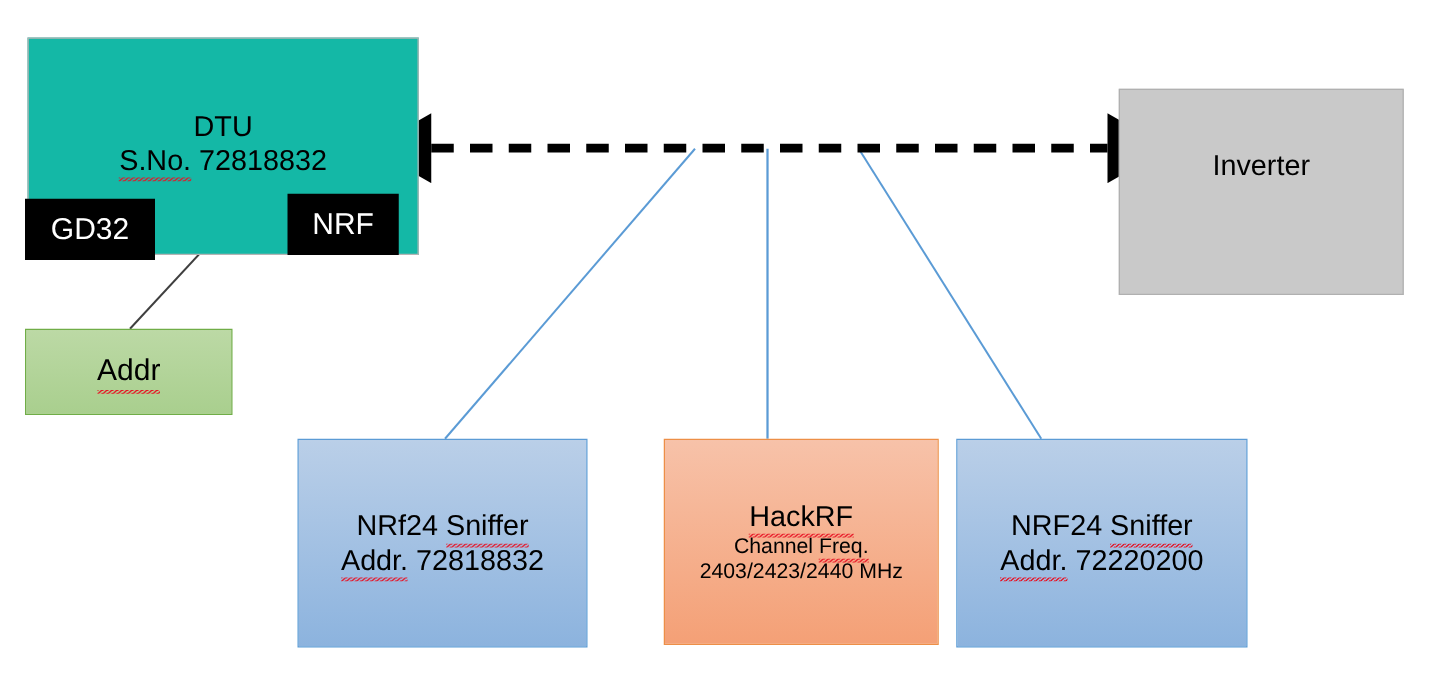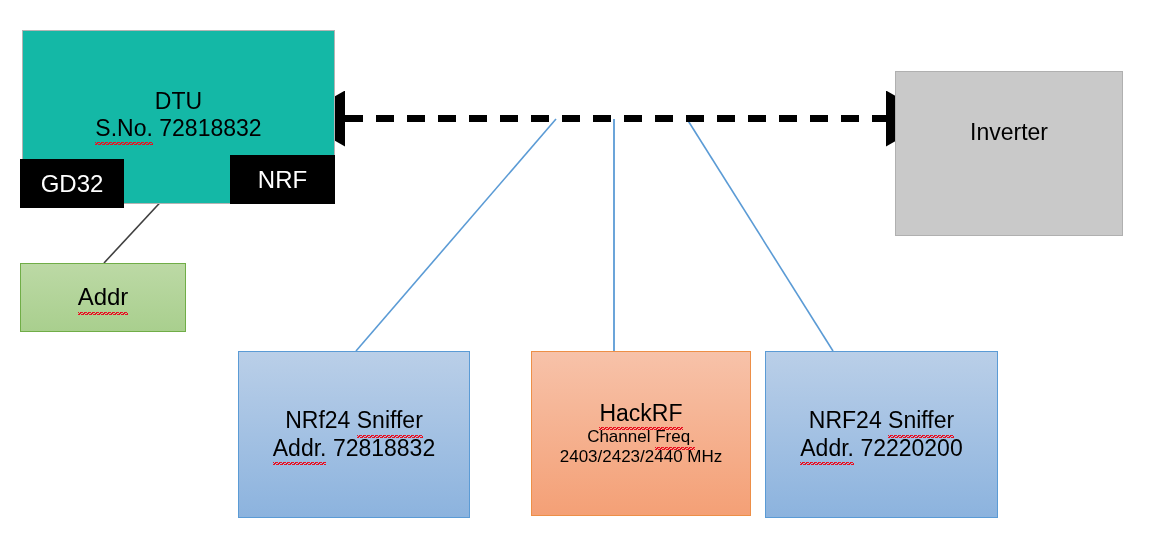--- a/index.html
+++ b/index.html
@@ -40,21 +40,21 @@
     position: absolute;
     box-sizing: border-box;
     background: #000000;
     color: #ffffff;
     display: flex;
     align-items: center;
     justify-content: center;
     font-size: 24px;
   }
   #gd32-chip { left: 20px; top: 159px; width: 104px; height: 49px; }
-  #nrf-chip  { left: 230px; top: 155px; width: 105px; height: 49px; }
+  #nrf-chip  { left: 230px; top: 155px; width: 89px; height: 49px; }
   
   #logic-box {
     left: 20px; top: 263px; width: 166px; height: 69px;
     background: linear-gradient(180deg, #bcd9a5 0%, #a9cf8e 100%);
     border: 1px solid #70ad47;
     font-size: 24px;
     color: #000;
   }
   
   #inverter-box {

